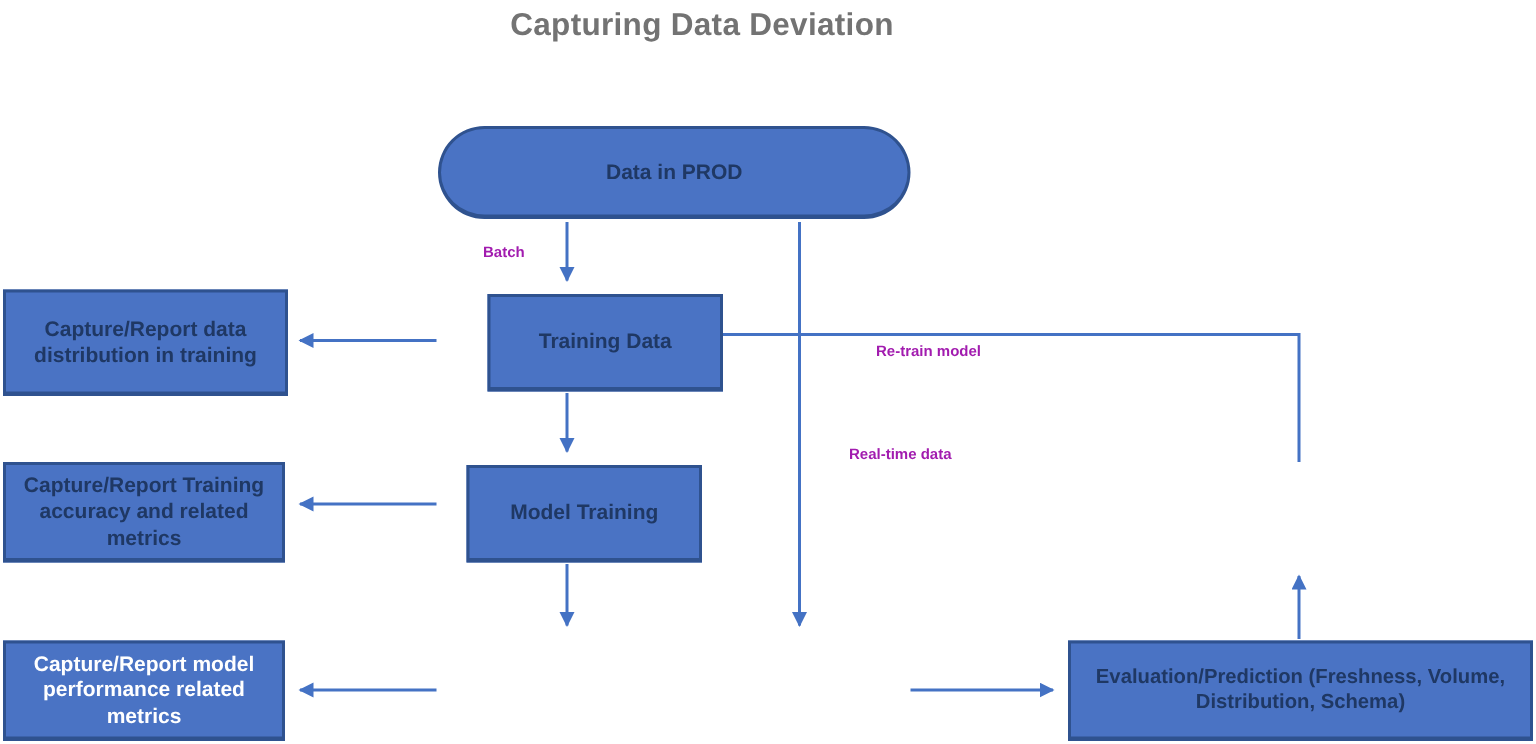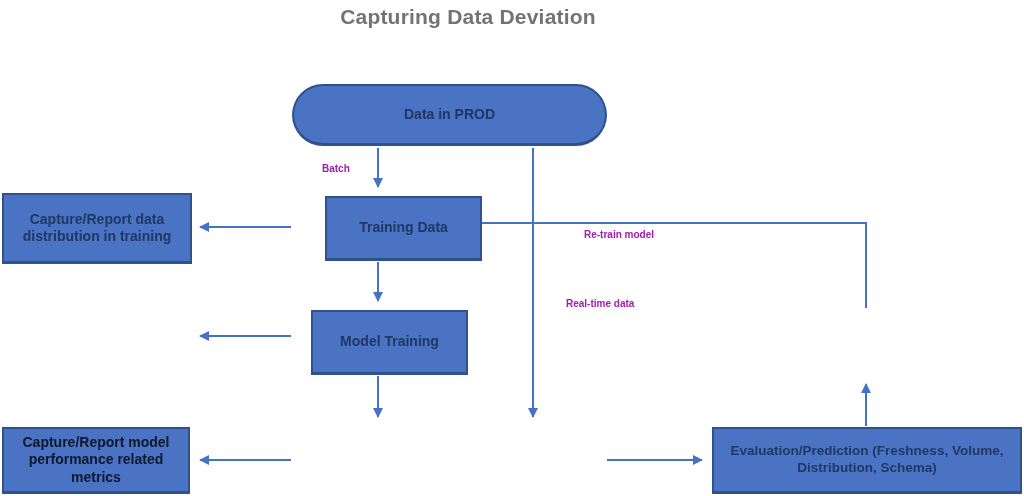--- a/index.html
+++ b/index.html
@@ -43,21 +43,21 @@
     align-items: center;
     justify-content: center;
     text-align: center;
     font-size: 14px;
     font-weight: 600;
     line-height: 1.25;
     color: #1f3864;
     padding: 4px 10px;
     z-index: 2;
   }
-  .node.light { color: #0f172a; }
+  .node.light { color: #ffffff; }
 
   
   #box-data-in-prod       { left: 292px; top: 84px;  width: 315px; height: 62px; border-radius: 31px; }
   #box-training-data      { left: 293px; top: 196px; width: 157px; height: 65px; margin-left: 32px; }
   #box-model-training     { left: 293px; top: 310px; width: 157px; height: 65px; margin-left: 18px; }
   #box-model-in-action    { left: 293px; top: 426px; width: 314px; height: 65px; }
   #box-capture-training   { left: 2px;   top: 193px; width: 190px; height: 71px; }
   #box-capture-accuracy   { left: 2px;   top: 308px; width: 188px; height: 67px; }
   #box-capture-perf       { left: 2px;   top: 427px; width: 188px; height: 67px; }
   #box-capture-prod       { left: 771px; top: 308px; width: 192px; height: 65px; }
@@ -104,20 +104,21 @@
 
   <div class="node" id="box-data-in-prod">Data in PROD</div>
 
   <div class="node" id="box-training-data">Training Data</div>
 
   <div class="node" id="box-model-training">Model Training</div>
 
 
   <div class="node" id="box-capture-training">Capture/Report data distribution in training</div>
 
+  <div class="node" id="box-capture-accuracy">Capture/Report Training accuracy and related metrics</div>
 
   <div class="node light" id="box-capture-perf">Capture/Report model performance related metrics</div>
 
 
   <div class="node" id="box-evaluation">Evaluation/Prediction (Freshness, Volume, Distribution, Schema)</div>
 
   <div class="edge-label" id="label-batch">Batch</div>
 
   <div class="edge-label" id="label-retrain">Re-train model</div>
 

